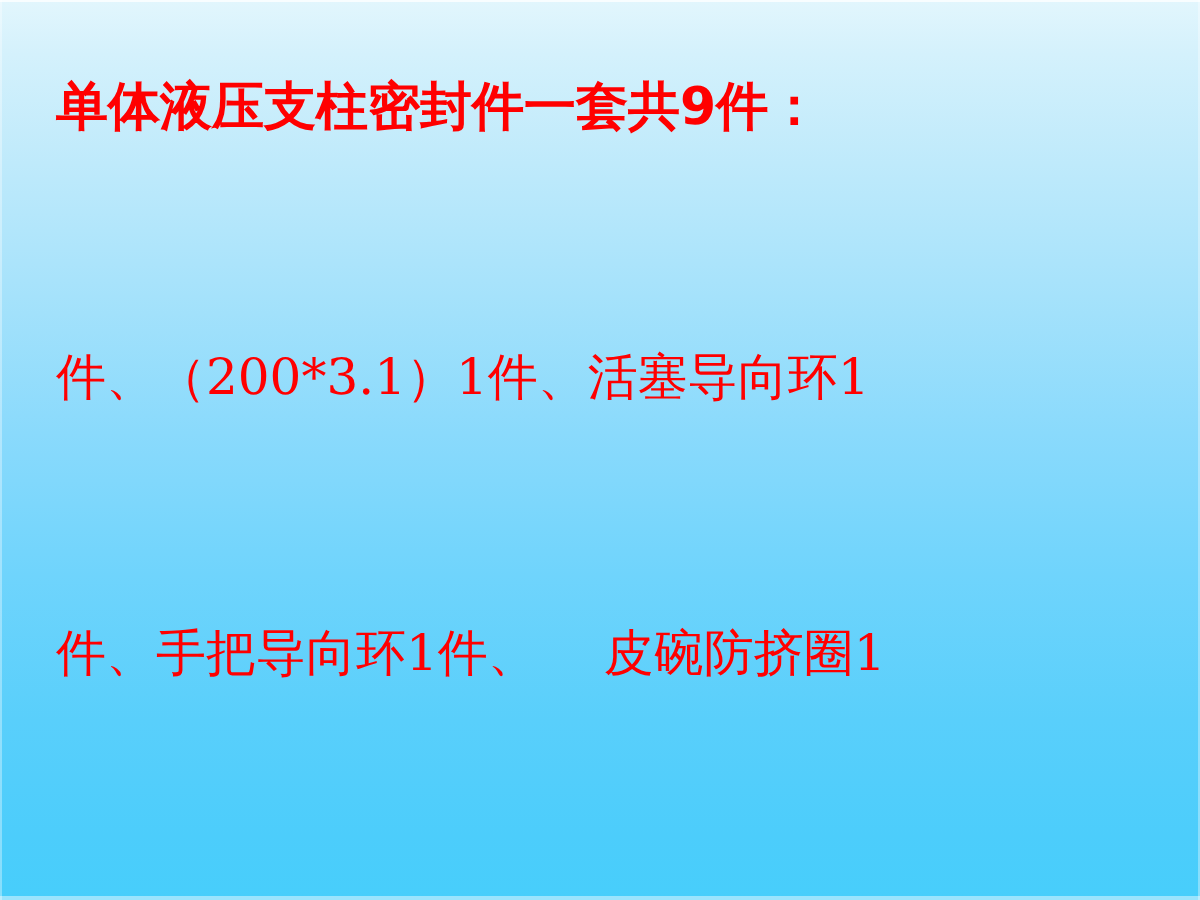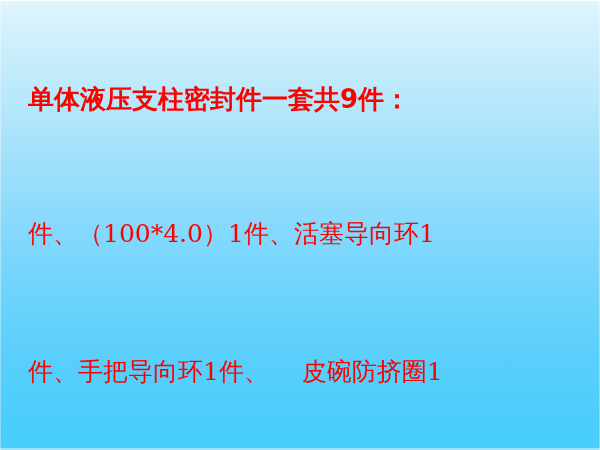--- a/index.html
+++ b/index.html
@@ -57,21 +57,20 @@
   }
 
   .slide-title {
     color: #ff0000;
     font-weight: bold;
     font-size: 26px;
     line-height: 40px;
     letter-spacing: 0px;
     white-space: pre;
     font-family: "DejaVu Sans", "Liberation Sans", sans-serif;
-    margin-top: 45px;
   }
 
   .slide-body {
     color: #ff0000;
     font-weight: normal;
     font-size: 25px;
     line-height: 46px;
     font-family: "DejaVu Serif", "Liberation Serif", serif;
     white-space: pre;
   }
@@ -86,20 +85,20 @@
 <body>
 
 <div class="slide">
   <div class="slide-rim"></div>
 
   <div class="text-frame">
 
     <div class="slide-title">单体液压支柱密封件一套共9件：</div>
 
     <div class="slide-body">
-      <span class="body-line">件、（100*4.0）1件、活塞导向环1</span>
+      <span class="body-line">件、（200*3.1）1件、活塞导向环1</span>
       <span class="body-line">件、手把导向环1件、　 皮碗防挤圈1</span>
       
       
     </div>
 
   </div>
 </div>
 
 </body></html>

